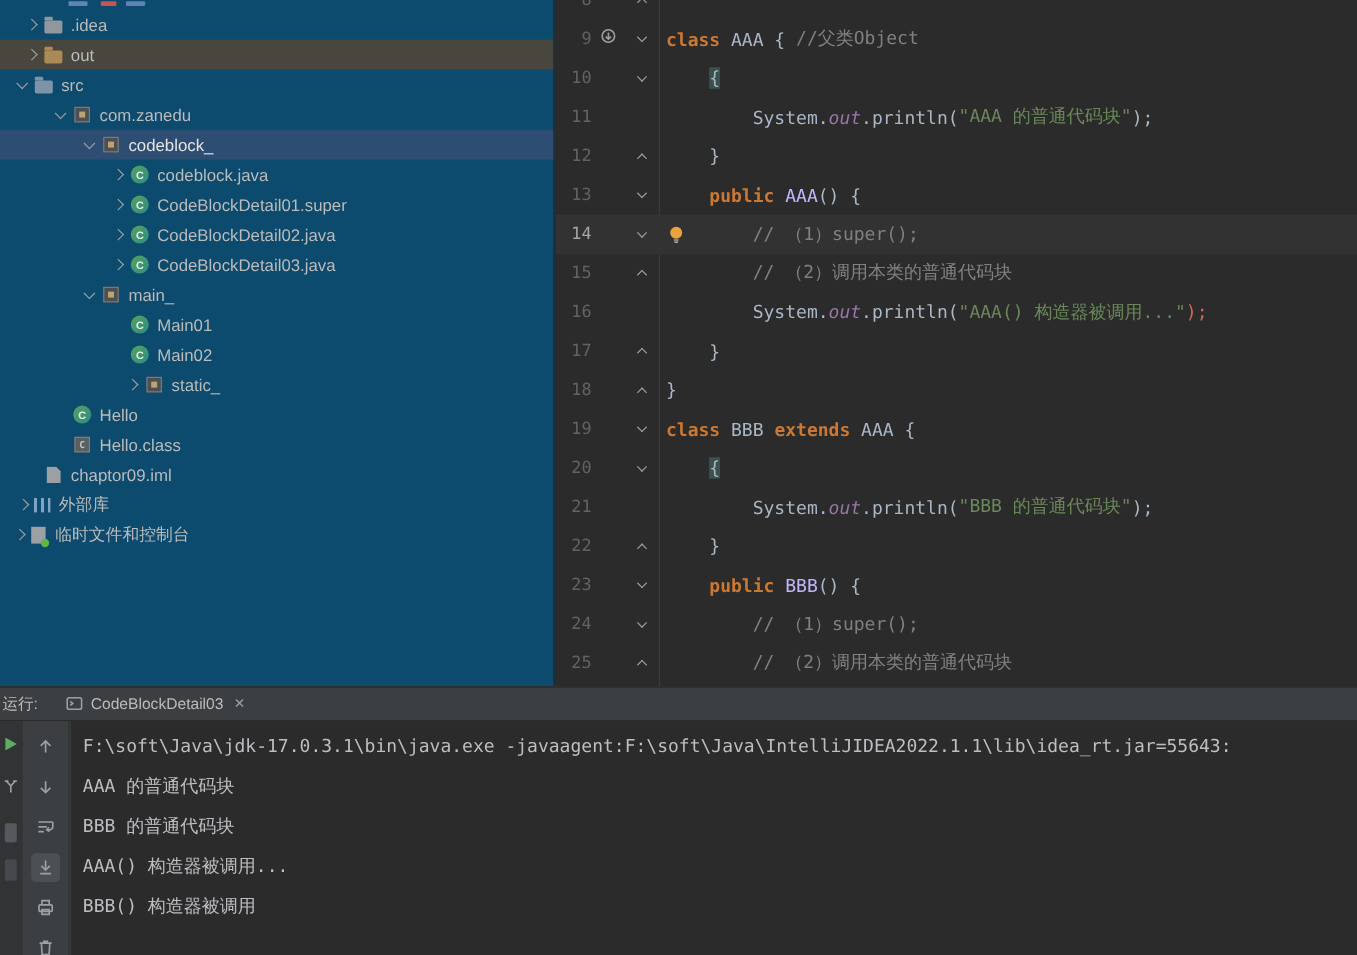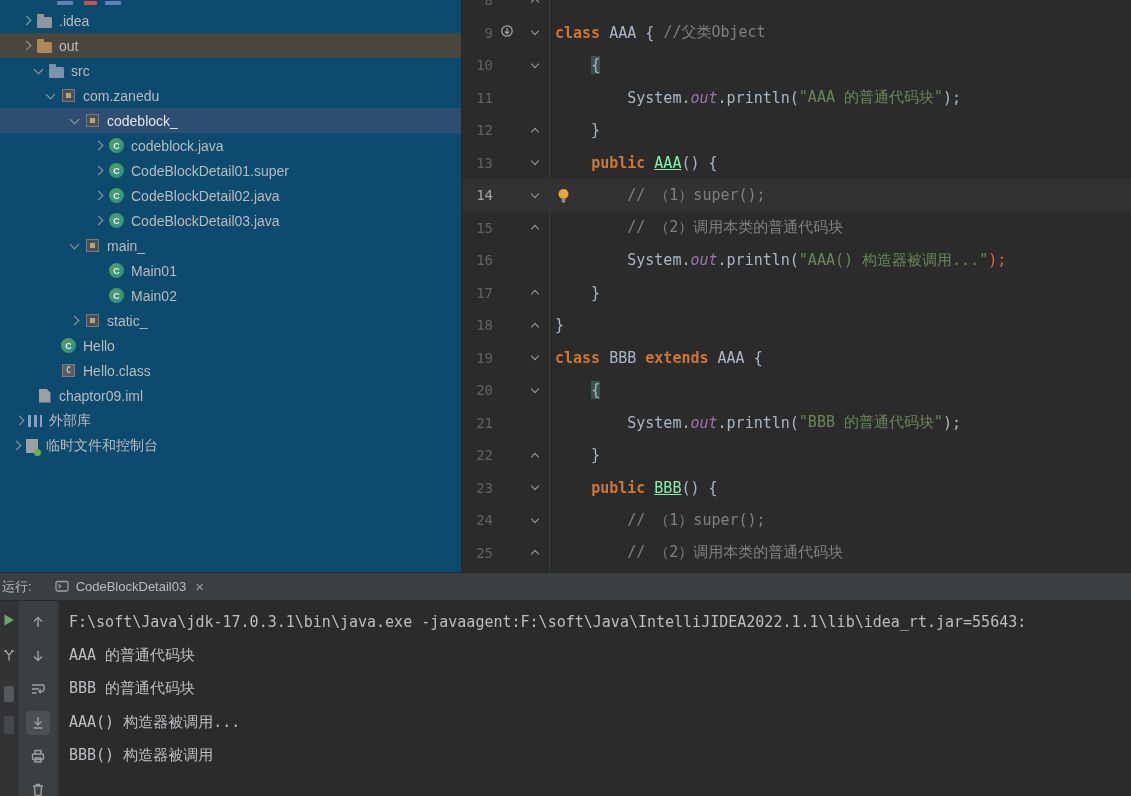--- a/index.html
+++ b/index.html
@@ -64,21 +64,21 @@
   .crow.caret .lnum { color:#a4a5a7; }
   .gslot { left:36px; width:16px; justify-content:center; }
   .fslot { left:64px; width:16px; justify-content:center; }
   .bulb  { left:93px; width:14px; justify-content:center; }
   .codetxt { left:92px; white-space:pre; font:15px "DejaVu Sans Mono",monospace; color:#a9b7c6; }
   .s-def { color:#a9b7c6; }
   .s-kw  { color:#cc7832; font-weight:bold; }
   .s-cmt { color:#808080; }
   .s-str { color:#6a8759; }
   .s-fld { color:#9876aa; font-style:italic; }
-  .s-fn  { color:#86efac;text-decoration:underline; }
+  .s-fn  { color:#c4b5fd; }
   .s-warn{ color:#d5664e; }
   .s-bhl { color:#a9b7c6; background:#3b514d; }
   .fslot .chev { width:6px; height:6px; border-color:#9a9d9f; }
 
   
   .runbar { position:absolute; left:0; top:572px; width:100%; height:29px;
             background:#3c3f41; border-top:1px solid #282828; border-bottom:1px solid #2a2a2a;
             display:flex; align-items:center; }
   .run-label { margin-left:2px; color:#bbbbbb; font-size:13px; flex:none; }
   .run-tab { margin-left:14px; display:flex; align-items:center; gap:6px;
@@ -127,21 +127,21 @@
         </div>
         <div class="trow hov" style="padding-left: 16px;">
           <span class="chevbox" style="width: 20px;">
             <span class="chev right"></span>
           </span>
           <span class="ticon">
             <span class="ic-folder out"></span>
           </span>
           <span class="tlabel">out</span>
         </div>
-        <div class="trow" style="padding-left: 28px;">
+        <div class="trow" style="padding-left: 8px;">
           <span class="chevbox" style="width: 20px;">
             <span class="chev down"></span>
           </span>
           <span class="ticon">
             <span class="ic-folder src"></span>
           </span>
           <span class="tlabel">src</span>
         </div>
         <div class="trow" style="padding-left: 40px;">
           <span class="chevbox" style="width: 20px;">
@@ -213,21 +213,21 @@
           </span>
           <span class="tlabel">Main01</span>
         </div>
         <div class="trow" style="padding-left: 88px;">
           <span class="chevbox" style="width: 20px;"></span>
           <span class="ticon">
             <span class="ic-class">C</span>
           </span>
           <span class="tlabel">Main02</span>
         </div>
-        <div class="trow" style="padding-left: 64px;">
+        <div class="trow" style="padding-left: 100px;">
           <span class="chevbox" style="width: 20px;">
             <span class="chev right"></span>
           </span>
           <span class="ticon">
             <span class="ic-pkg"></span>
           </span>
           <span class="tlabel">static_</span>
         </div>
         <div class="trow" style="padding-left: 40px;">
           <span class="chevbox" style="width: 20px;"></span>

